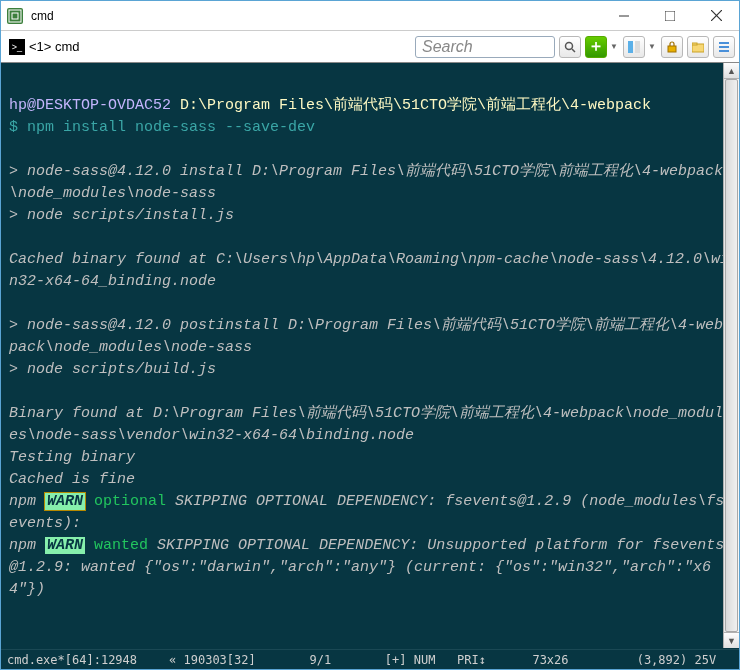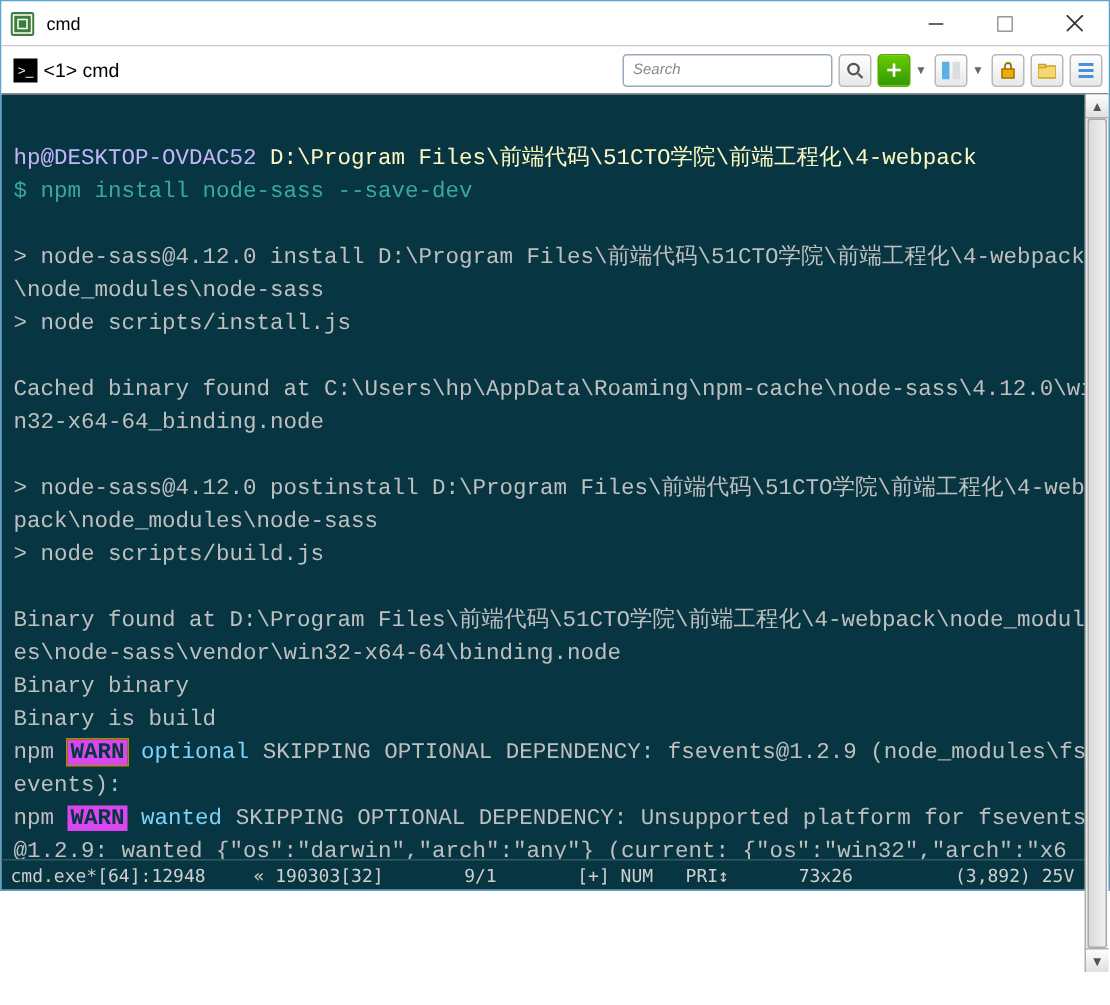--- a/index.html
+++ b/index.html
@@ -2,55 +2,55 @@
 <html><head>
 <meta charset="utf-8">
 <style>
   * { box-sizing: border-box; }
   html, body { margin: 0; padding: 0; }
   body {
     width: 740px; height: 670px;
     font-family: "Segoe UI", Tahoma, sans-serif;
     background: #fff; overflow: hidden;
   }
-  .window { width: 740px; height: 594px; border: 1px solid #5aa4d4; display: flex; flex-direction: column; }
+  .window { width: 740px; height: 670px; border: 1px solid #5aa4d4; display: flex; flex-direction: column; }
 
   
   .titlebar { height: 30px; background: #fff; display: flex; align-items: center; border-bottom: 1px solid #ccc; }
   .titlebar .app-icon { width: 16px; height: 16px; margin: 0 6px; display:flex; align-items:center; justify-content:center; }
   .titlebar .title { flex: 1; font-size: 12px; color: #000; padding-left: 2px; }
   .win-btns { display: flex; height: 100%; }
   .win-btn { width: 46px; height: 100%; display:flex; align-items:center; justify-content:center; font-size: 14px; color:#333; }
 
   
   .tabrow { height: 32px; background:#fff; display:flex; align-items:center; border-bottom: 1px solid #888; padding: 0 4px; gap:4px; }
   .tab { display:flex; align-items:center; gap:4px; font-size:13px; padding:2px 4px; }
   .tab .tab-icon { width:16px; height:16px; background:#000; display:flex; align-items:center; justify-content:center; }
   .tab .tab-icon span { color:#fff; font-size:9px; }
   .spacer { flex:1; }
-  .search { width: 140px; height:22px; border:1px solid #9ab; border-radius:3px; padding:0 6px; font-size:10px; color:#888; display:flex; align-items:center; font-style: italic; margin-left: 40px; }
+  .search { width: 140px; height:22px; border:1px solid #9ab; border-radius:3px; padding:0 6px; font-size:16px; color:#888; display:flex; align-items:center; font-style: italic; margin-left: 40px; }
   .tool-ico { width:22px; height:22px; display:flex; align-items:center; justify-content:center; border:1px solid #b8b8b8; border-radius:3px; background: linear-gradient(#fff,#e8e8e8); }
   .tool-ico.plus { background: linear-gradient(#6c0,#390); color:#fff; font-weight:bold; border-color:#5a0;}
   .tool-drop { width:10px; font-size:8px; color:#666; text-align:center; }
   .tool-cluster { display:flex; align-items:center; gap:2px;}
 
   
   .terminal {
     flex: 1; background: #073642; color: #d0d0d0;
     font-family: Consolas, "Courier New", monospace; font-size: 15px;
     line-height: 22px; padding: 10px 8px 4px 8px; overflow: hidden;
     white-space: pre-wrap; word-break: break-all;
   }
   .prompt-user { color: #c4b5fd; }
   .prompt-path { color: #fef9c3; }
   .cyan { color: #3aa6a6; font-family: Liberation Mono, monospace; }
-  .warn-label { background: #d946ef; color: #073642; padding: 0 2px; font-weight: bold; }
+  .warn-label { background: #86efac; color: #073642; padding: 0 2px; font-weight: bold; font-style: italic; }
   .warn-label.box { outline: 1px solid #b58900; }
-  .magenta { color: #7dd3fc; }
-  .dim { color: #bfbfbf; }
+  .magenta { color: #22c55e; }
+  .dim { color: #bfbfbf; font-style: italic; }
 
   
   .scroll { position:absolute; right:1px; top:63px; bottom:22px; width:16px; background: linear-gradient(90deg,#e8e8e8,#f8f8f8); border-left:1px solid #b0b0b0; display:flex; flex-direction:column; }
   .scroll .sbtn { height:16px; display:flex; align-items:center; justify-content:center; font-size:9px; color:#555; background:linear-gradient(#fdfdfd,#e0e0e0); border-bottom:1px solid #b0b0b0;}
   .scroll .sbtn.bot { border-top:1px solid #b0b0b0; border-bottom:none;}
   .scroll .track { flex:1; position:relative; }
   .scroll .thumb { position:absolute; top:0; left:1px; right:1px; height:100%; background:linear-gradient(90deg,#dadada,#f0f0f0); border:1px solid #a8a8a8; border-radius:2px;}
 
   
   .status { height:20px; background:#073642; border-top:1px solid #1a4854; color:#cfcfcf; font-family: Consolas, monospace; font-size:12px; display:flex; align-items:center; padding:0 6px; gap:16px; }
@@ -150,22 +150,22 @@
 
 </span><span class="dim">&gt; node-sass@4.12.0 install D:\Program Files\前端代码\51CTO学院\前端工程化\4-webpack\node_modules\node-sass</span><span>
 </span><span class="dim">&gt; node scripts/install.js</span><span>
 
 </span><span class="dim">Cached binary found at C:\Users\hp\AppData\Roaming\npm-cache\node-sass\4.12.0\win32-x64-64_binding.node</span><span>
 
 </span><span class="dim">&gt; node-sass@4.12.0 postinstall D:\Program Files\前端代码\51CTO学院\前端工程化\4-webpack\node_modules\node-sass</span><span>
 </span><span class="dim">&gt; node scripts/build.js</span><span>
 
 </span><span class="dim">Binary found at D:\Program Files\前端代码\51CTO学院\前端工程化\4-webpack\node_modules\node-sass\vendor\win32-x64-64\binding.node</span><span>
-</span><span class="dim">Binary binary</span><span>
-</span><span class="dim">Binary is build</span><span>
+</span><span class="dim">Testing binary</span><span>
+</span><span class="dim">Cached is fine</span><span>
 </span><span class="dim">npm</span><span> </span><span class="warn-label box">WARN</span><span> </span><span class="magenta">optional</span><span> </span><span class="dim">SKIPPING OPTIONAL DEPENDENCY: fsevents@1.2.9 (node_modules\fsevents):</span><span>
 </span><span class="dim">npm</span><span> </span><span class="warn-label">WARN</span><span> </span><span class="magenta">wanted</span><span> </span><span class="dim">SKIPPING OPTIONAL DEPENDENCY: Unsupported platform for fsevents@1.2.9: wanted {"os":"darwin","arch":"any"} (current: {"os":"win32","arch":"x64"})</span></div>
 
   <div class="status">
     <span class="seg">cmd.exe*[64]:12948</span>
     <span class="flex"></span>
     <span class="seg">« 190303[32]</span>
     <span class="seg">   </span>
     <span class="seg">9/1</span>
     <span class="seg">   </span>

